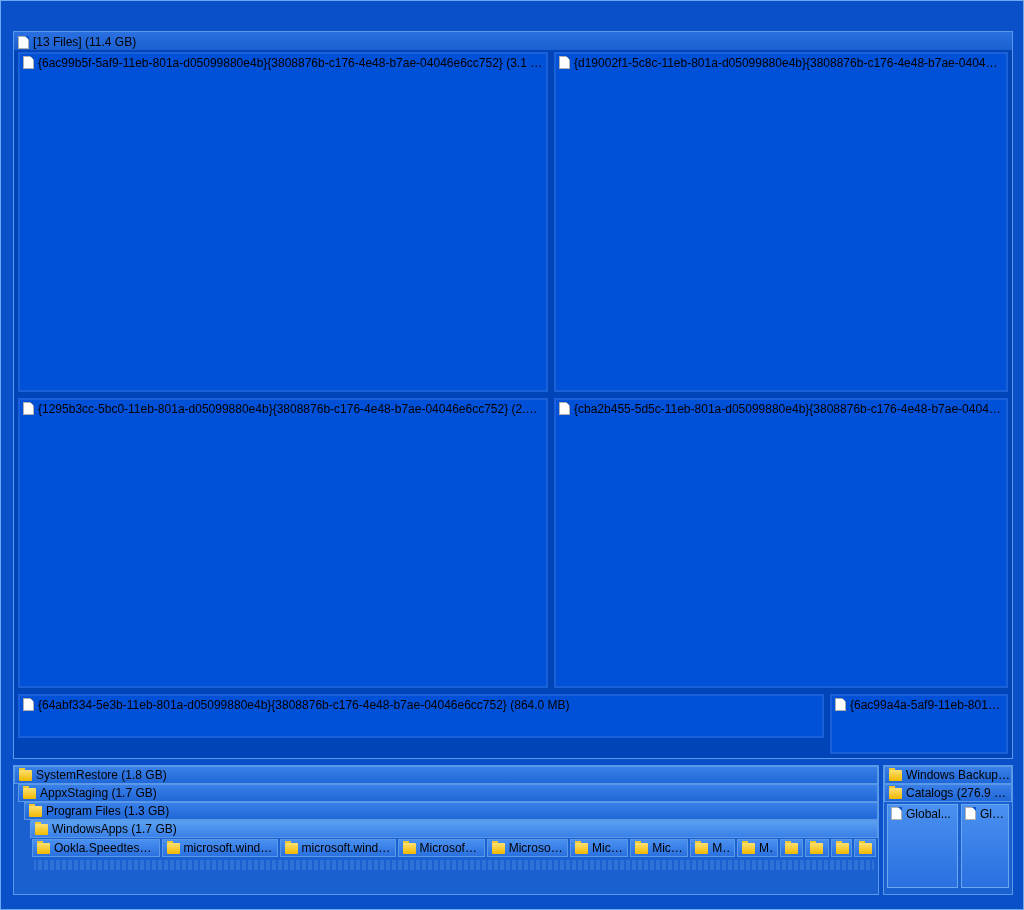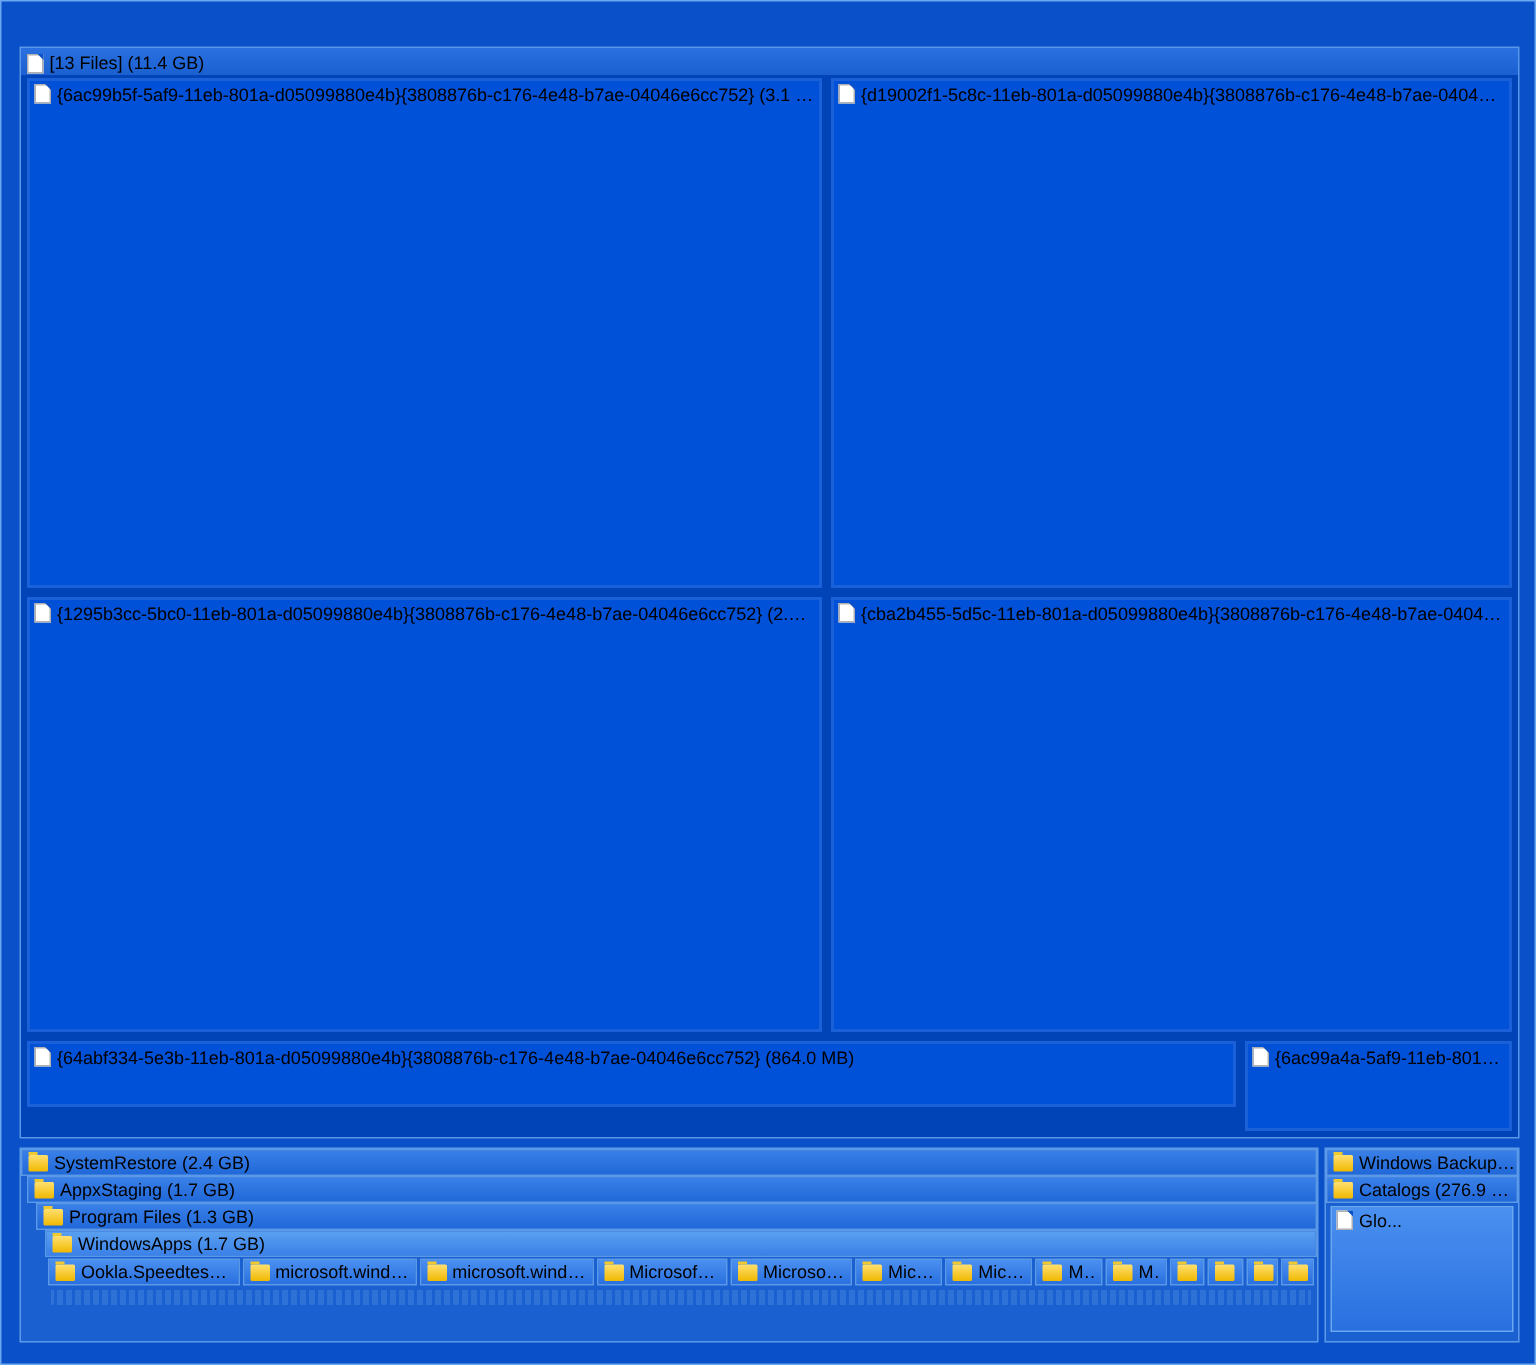--- a/index.html
+++ b/index.html
@@ -208,21 +208,21 @@
       <div class="block-inner-label">
         <span class="file-icon"></span>
         <span class="block-label-text">{6ac99a4a-5af9-11eb-801a-d0...</span>
       </div>
     </div>
   </div>
 
   <div class="frame" style="left:12px; top:764px; width:866px; height:130px; background:#1a60d0;">
     <div class="row-folder">
       <span class="folder-icon"></span>
-      <span>SystemRestore (2.4 GB)</span>
+      <span>SystemRestore (1.8 GB)</span>
     </div>
     <div style="padding:0 0 0 4px;">
       <div class="row-folder">
         <span class="folder-icon"></span>
         <span>AppxStaging (1.7 GB)</span>
       </div>
       <div style="padding:0 0 0 6px;">
         <div class="row-folder">
           <span class="folder-icon"></span>
           <span>Program Files (1.3 GB)</span>
@@ -295,20 +295,26 @@
   <div class="frame" style="left:882px; top:764px; width:130px; height:130px; background:#1a60d0;">
     <div class="row-folder" style="padding-right:0;">
       <span class="folder-icon"></span>
       <span class="block-label-text">Windows Backup (2...</span>
     </div>
     <div class="row-folder" style="padding-right:0;">
       <span class="folder-icon"></span>
       <span class="block-label-text">Catalogs (276.9 MB)</span>
     </div>
     <div style="display:flex; gap:3px; padding:2px 3px; height:88px;">
+      <div class="glob-chip catalogs-box" style="flex:3;">
+        <div class="block-inner-label">
+          <span class="file-icon"></span>
+          <span class="block-label-text">Global...</span>
+        </div>
+      </div>
       <div class="glob-chip catalogs-box" style="flex:2;">
         <div class="block-inner-label">
           <span class="file-icon"></span>
           <span class="block-label-text">Glo...</span>
         </div>
       </div>
     </div>
   </div>
 
 </div>

